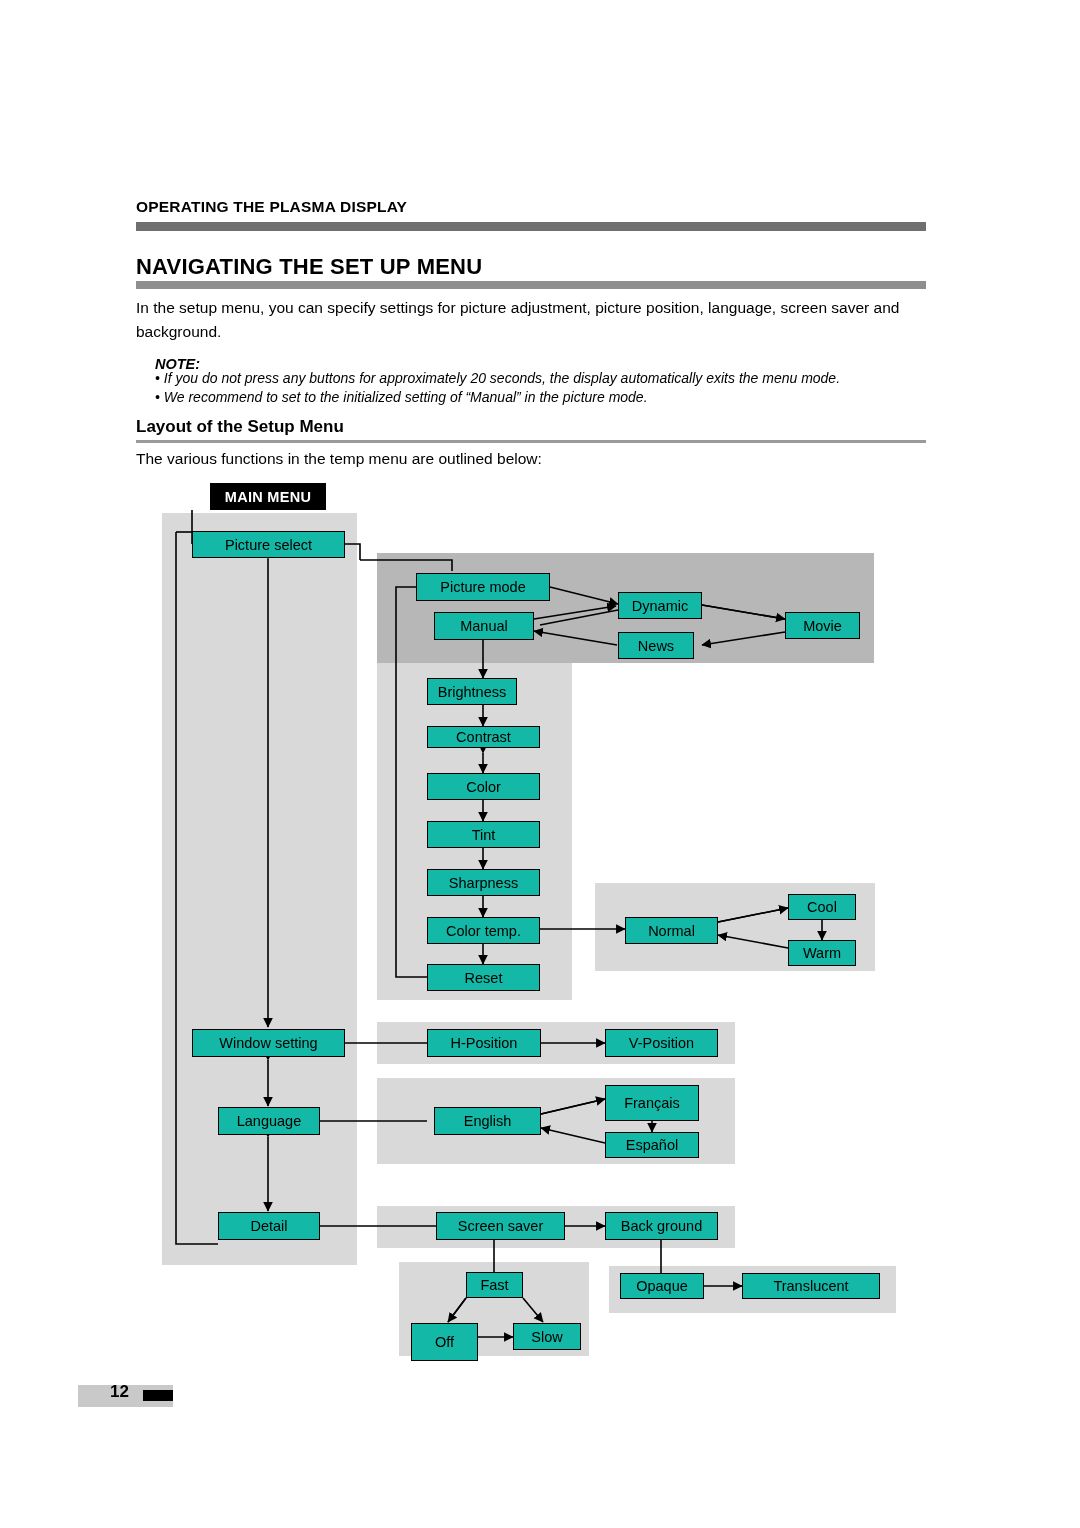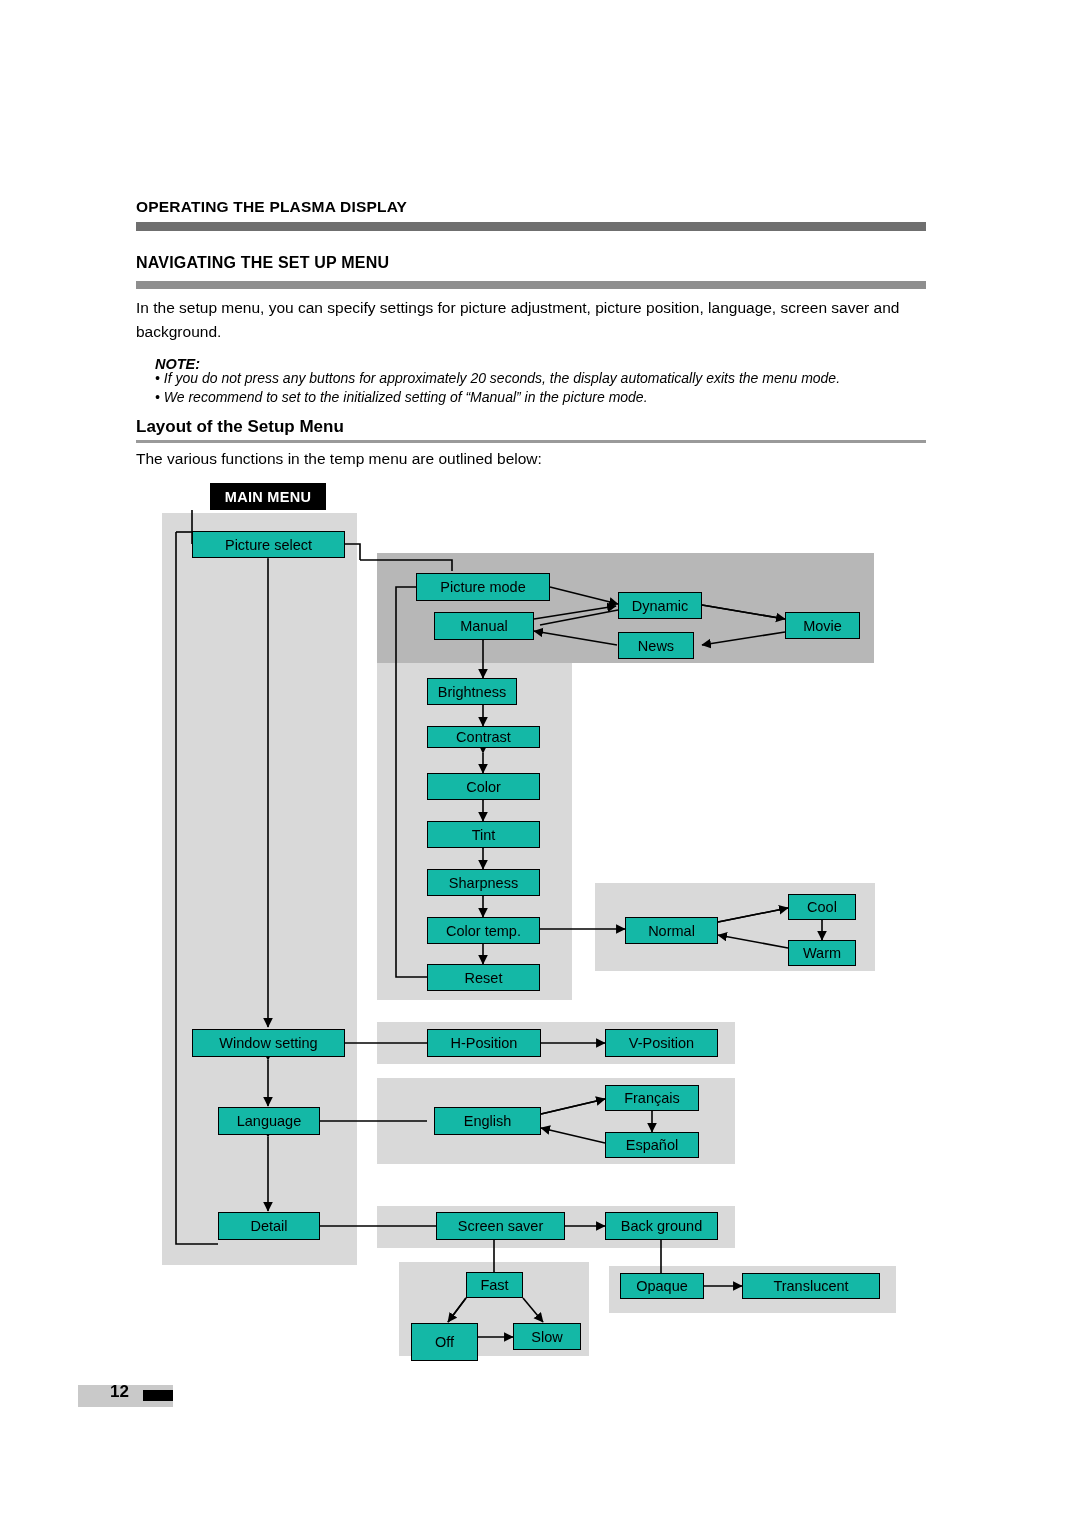--- a/index.html
+++ b/index.html
@@ -31,21 +31,21 @@
   }
   .rule-top {
     position: absolute;
     left: 136px; top: 222px;
     width: 790px; height: 9px;
     background: #6f6f6f;
   }
   .title {
     position: absolute;
     left: 136px; top: 254px;
-    font-size: 16px;
+    font-size: 22px;
     font-weight: bold;
     letter-spacing: 0.2px;
   }
   .rule-title {
     position: absolute;
     left: 136px; top: 281px;
     width: 790px; height: 8px;
     background: #8e8e8e;
   }
   .intro {
@@ -294,21 +294,21 @@
     <div class="node" style="left:427px; top:964px; width:113px; height:27px;">Reset</div>
 
     <div class="node" style="left:625px; top:917px; width:93px; height:27px;">Normal</div>
     <div class="node" style="left:788px; top:894px; width:68px; height:26px;">Cool</div>
     <div class="node" style="left:788px; top:940px; width:68px; height:26px;">Warm</div>
 
     <div class="node" style="left:427px; top:1029px; width:114px; height:28px;">H-Position</div>
     <div class="node" style="left:605px; top:1029px; width:113px; height:28px;">V-Position</div>
 
     <div class="node" style="left:434px; top:1107px; width:107px; height:28px;">English</div>
-    <div class="node" style="left:605px; top:1085px; width:94px; height:26px;">Français</div>
+    <div class="node" style="left:605px; top:1085px; width:94px; height:36px;">Français</div>
     <div class="node" style="left:605px; top:1132px; width:94px; height:26px;">Español</div>
 
     <div class="node" style="left:436px; top:1212px; width:129px; height:28px;">Screen saver</div>
     <div class="node" style="left:605px; top:1212px; width:113px; height:28px;">Back ground</div>
 
     <div class="node" style="left:466px; top:1272px; width:57px; height:26px;">Fast</div>
     <div class="node" style="left:411px; top:1323px; width:67px; height:38px;">Off</div>
     <div class="node" style="left:513px; top:1323px; width:68px; height:27px;">Slow</div>
 
     <div class="node" style="left:620px; top:1273px; width:84px; height:26px;">Opaque</div>

